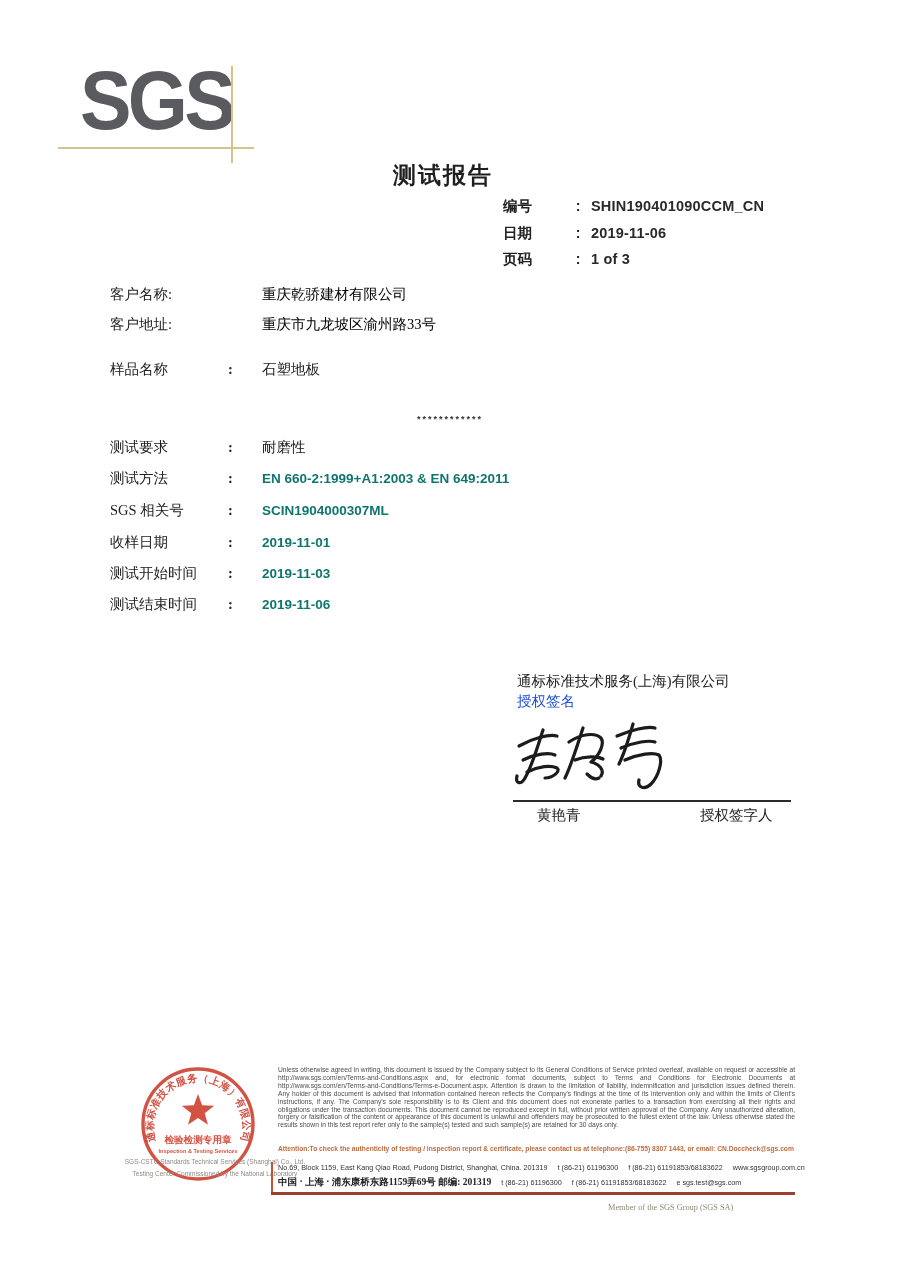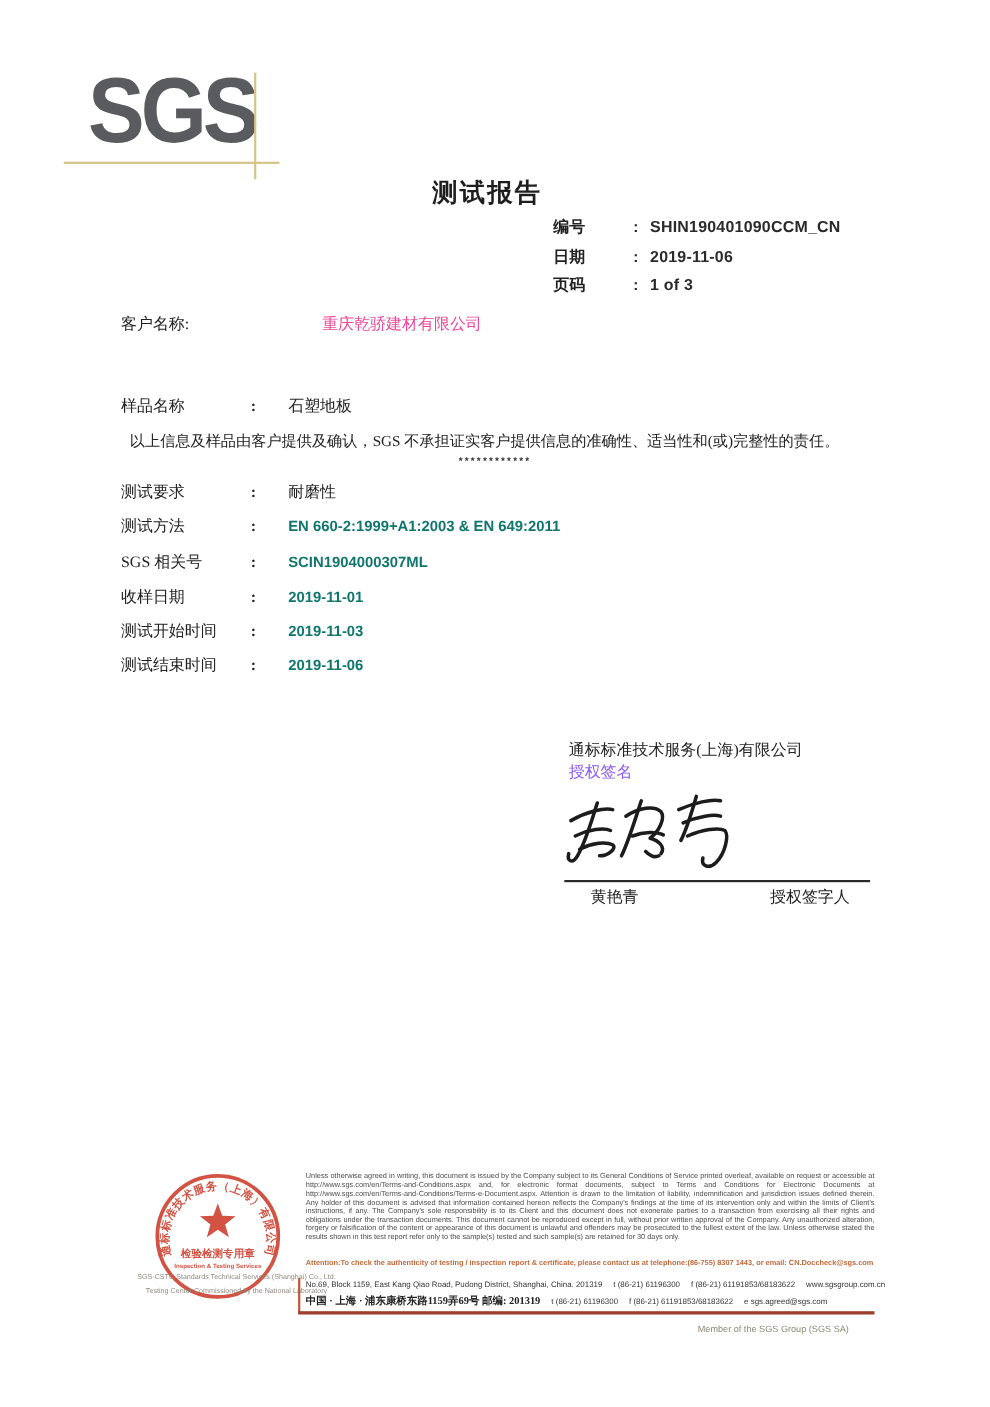--- a/index.html
+++ b/index.html
@@ -21,33 +21,33 @@
   .title{ position:absolute; left:393px; top:160px; font-size:23px; font-weight:700; color:#1e1e1e;
           font-family:"Liberation Sans", sans-serif; letter-spacing:2px; }
   .hrow{ position:absolute; left:475px; width:420px; height:20px; font-family:"Liberation Sans", sans-serif;padding-left:28px; }
   .hrow .hlabel{ display:inline-block; width:62px; font-weight:700; font-size:14.5px; color:#222; }
   .hrow .hsep{ display:inline-block; width:26px; font-weight:700; font-size:14px; color:#222; text-align:center;}
   .hrow .hval{ font-weight:700; font-size:14.5px; color:#2a2a2a; letter-spacing:.2px;}
 
   
   .crow{ position:absolute; left:110px; width:700px; font-size:14.5px; color:#222; }
   .crow .clabel{ display:inline-block; width:118px; }
-  .crow .cval{ color:#ec4899;margin-left:31px; }
+  .crow .cval{ color:#000000; }
   .val-sans{ font-family:"Liberation Sans", sans-serif; font-weight:700; font-size:13.5px; color:#0f766e;}
 
   .drow{ position:absolute; left:110px; width:720px; font-size:14.5px; color:#222; }
   .drow .dlabel{ display:inline-block; width:118px; }
   .drow .dsep{ display:inline-block; width:34px; font-weight:700; }
   .disclaimer{ position:absolute; left:118px; top:392px; width:676px; font-size:13.8px; color:#222; }
   .stars{ position:absolute; left:110px; top:414px; width:680px; text-align:center;
           font-family:"Liberation Sans", sans-serif; font-size:9px; font-weight:700; letter-spacing:2px; color:#333;}
 
   
   .sig-company{ position:absolute; left:517px; top:672px; font-size:14.5px; color:#222; }
-  .sig-label{ position:absolute; left:517px; top:692px; font-size:14.5px; color:#8b5cf6; }
+  .sig-label{ position:absolute; left:517px; top:692px; font-size:14.5px; color:#1d4ed8; }
   .sig-svg{ position:absolute; left:505px; top:712px; }
   .sig-rule{ position:absolute; left:513px; top:800px; width:278px; height:1.5px; background:#2a2a2a; }
   .sig-name{ position:absolute; left:517px; top:806px; font-size:14.5px; color:#222;margin-left:20px; }
   .sig-title{ position:absolute; left:700px; top:806px; font-size:14.5px; color:#222; }
 
   
   .stamp{ position:absolute; left:138px; top:1064px; opacity:.92; }
   .stamp-below{ position:absolute; left:120px; width:190px; font-family:"Liberation Sans", sans-serif;
                 font-size:6.5px; color:#8e8b80; text-align:center; line-height:8px;}
 
@@ -57,22 +57,22 @@
   .attention{ position:absolute; left:278px; top:1145px; width:517px; font-family:"Liberation Sans", sans-serif;
           font-size:6.7px; line-height:7.9px; color:#c06a3c; font-weight:700; text-align:justify; }
   .addr-v{ position:absolute; left:271px; top:1162px; width:2px; height:31px; background:#c0552f; }
   .addr-en{ position:absolute; left:278px; top:1163px; width:425px; font-family:"Liberation Sans", sans-serif;
           font-size:7.2px; color:#333; white-space:nowrap; }
   .addr-cn{ position:absolute; left:278px; top:1176px; width:517px; font-size:9.5px; font-weight:700; color:#222;
           white-space:nowrap; }
   .addr-cn .sans{ font-family:"Liberation Sans", sans-serif; font-weight:400; font-size:7.2px; color:#333; }
   .addr-en span, .addr-cn span{ margin-right:10px; }
   .addr-rule{ position:absolute; left:271px; top:1192px; width:524px; height:2.5px; background:#9c3f2c; }
-  .member{ position:absolute; left:608px; top:1203px; width:190px; text-align:center;
-           font-family:Liberation Sans, sans-serif; font-size:8.3px; color:#8f8875; }
+  .member{ position:absolute; left:608px; top:1203px; width:190px; text-align:left;
+           font-family:Liberation Serif, serif; font-size:8.3px; color:#8f8875; }
 </style>
 </head>
 <body>
 
 <div class="page">
 
   <div class="logo-text">SGS</div>
   <div class="cross-h"></div>
   <div class="cross-v"></div>
 
@@ -84,26 +84,28 @@
   <div class="hrow" style="top:224px">
     <span class="hlabel">日期</span><span class="hsep">:</span><span class="hval">2019-11-06</span>
   </div>
   <div class="hrow" style="top:250px">
     <span class="hlabel">页码</span><span class="hsep">:</span><span class="hval">1 of 3</span>
   </div>
 
   <div class="crow" style="top:285px">
     <span class="clabel" style="width:152px">客户名称:</span><span class="cval">重庆乾骄建材有限公司</span>
   </div>
+  <div class="crow" style="top:315px">
+    <span class="clabel" style="width:152px">客户地址:</span><span class="cval">重庆市九龙坡区渝州路33号</span>
+  </div>
 
   <div class="drow" style="top:360px">
     <span class="dlabel">样品名称</span><span class="dsep">:</span><span>石塑地板</span>
   </div>
 
-  <div class="disclaimer">以上信息及样品由客户提供及确认，SGS 不承担证实客户提供信息的准确性、适当性和(或)完整性的责任。</div>
   <div class="stars">************</div>
 
   <div class="drow" style="top:438px">
     <span class="dlabel">测试要求</span><span class="dsep">:</span><span>耐磨性</span>
   </div>
   <div class="drow" style="top:469px">
     <span class="dlabel">测试方法</span><span class="dsep">:</span><span class="val-sans">EN 660-2:1999+A1:2003 &amp; EN 649:2011</span>
   </div>
   <div class="drow" style="top:501px">
     <span class="dlabel">SGS 相关号</span><span class="dsep">:</span><span class="val-sans">SCIN1904000307ML</span>
@@ -158,19 +160,19 @@
   <div class="stamp-below" style="top:1170px">Testing Center Commissioned by the National Laboratory</div>
 
   <div class="legal">Unless otherwise agreed in writing, this document is issued by the Company subject to its General Conditions of Service printed overleaf, available on request or accessible at http://www.sgs.com/en/Terms-and-Conditions.aspx and, for electronic format documents, subject to Terms and Conditions for Electronic Documents at http://www.sgs.com/en/Terms-and-Conditions/Terms-e-Document.aspx. Attention is drawn to the limitation of liability, indemnification and jurisdiction issues defined therein. Any holder of this document is advised that information contained hereon reflects the Company's findings at the time of its intervention only and within the limits of Client's instructions, if any. The Company's sole responsibility is to its Client and this document does not exonerate parties to a transaction from exercising all their rights and obligations under the transaction documents. This document cannot be reproduced except in full, without prior written approval of the Company. Any unauthorized alteration, forgery or falsification of the content or appearance of this document is unlawful and offenders may be prosecuted to the fullest extent of the law. Unless otherwise stated the results shown in this test report refer only to the sample(s) tested and such sample(s) are retained for 30 days only.</div>
   <div class="attention">Attention:To check the authenticity of testing / inspection report &amp; certificate, please contact us at telephone:(86-755) 8307 1443, or email: CN.Doccheck@sgs.com</div>
 
   <div class="addr-v"></div>
   <div class="addr-en">
     <span>No.69, Block 1159, East Kang Qiao Road, Pudong District, Shanghai, China. 201319</span><span>t (86-21) 61196300</span><span>f (86-21) 61191853/68183622</span><span>www.sgsgroup.com.cn</span>
   </div>
   <div class="addr-cn">
-    <span>中国 · 上海 · 浦东康桥东路1159弄69号  邮编: 201319</span><span class="sans">t (86-21) 61196300</span><span class="sans">f (86-21) 61191853/68183622</span><span class="sans">e   sgs.agreed@sgs.com</span>
+    <span>中国 · 上海 · 浦东康桥东路1159弄69号  邮编: 201319</span><span class="sans">t (86-21) 61196300</span><span class="sans">f (86-21) 61191853/68183622</span><span class="sans">e   sgs.test@sgs.com</span>
   </div>
   <div class="addr-rule"></div>
 
   <div class="member">Member of the SGS Group (SGS SA)</div>
 
 </div>
 
 </body></html>

